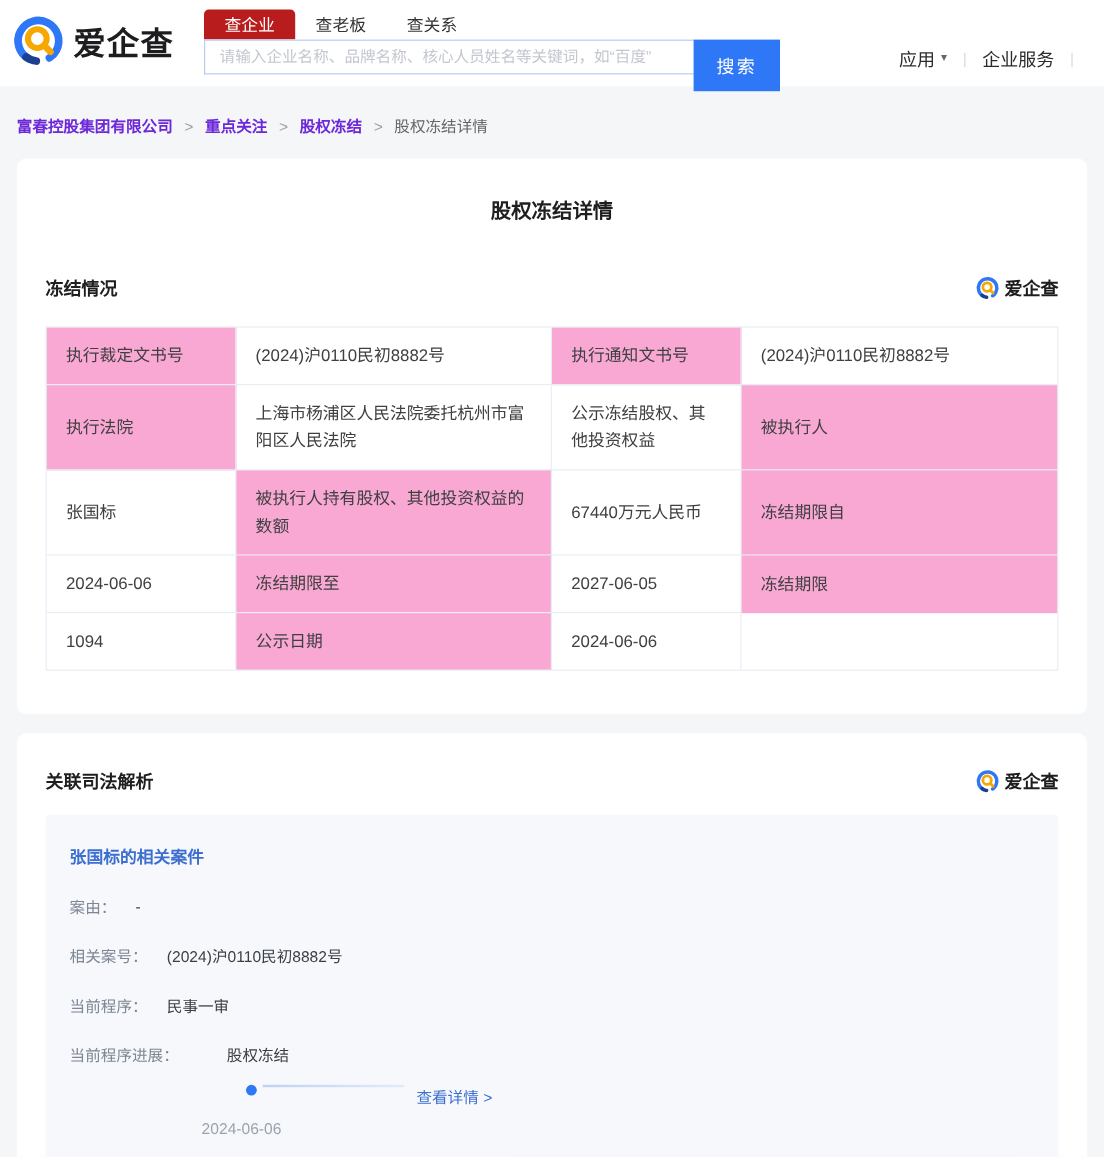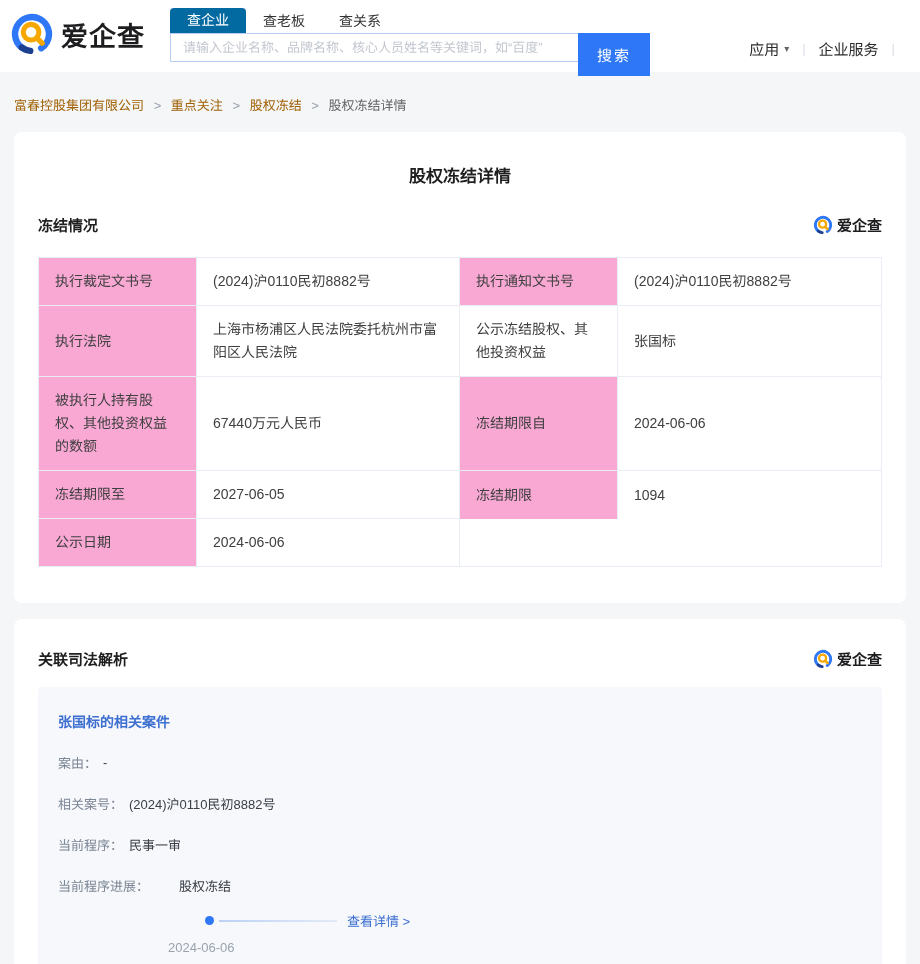--- a/index.html
+++ b/index.html
@@ -20,49 +20,49 @@
     padding:8px 10px 0 10px;
   }
   .logo { display:flex; align-items:center; gap:7px; margin-top:4px; width:152px; cursor:pointer; }
   .logo-text { font-size:27px; font-weight:700; color:#1d1d1f; letter-spacing:1px; }
   .search-block { margin-left:8px; }
   .tabs { display:flex; }
   .tab {
     font-size:14px; padding:5px 17px 4px; color:#333; cursor:pointer;
     border-radius:4px 4px 0 0; line-height:16px;
   }
-  .tab.active { background:#0369a1; color:#fff;font-family:Liberation Mono, monospace; }
+  .tab.active { background:#b91c1c; color:#fff; }
   .search-row { display:flex; }
   .search-input {
     width:408px; height:29px; border:1px solid #b9cdf3; border-right:none;
     padding:0 12px; font-size:13px; color:#333; outline:none;
     font-family:"Liberation Sans","DejaVu Sans",sans-serif;
   }
   .search-input::placeholder { color:#c3c7cf; }
   .search-btn {
     width:72px; height:43px; background:#2e77f6; color:#fff; border:none;
     font-size:15px; cursor:pointer; letter-spacing:2px;
     font-family:"Liberation Sans","DejaVu Sans",sans-serif;
   }
   .top-nav { margin-left:auto; display:flex; align-items:center; margin-top:30px; font-size:15px; color:#2b2b2b; padding-right:2px; }
   .nav-item { cursor:pointer; display:flex; align-items:center; gap:5px; }
   .caret { font-size:10px; color:#666; }
   .nav-sep { color:#d8dce2; margin:0 13px; font-size:13px; }
   
   .breadcrumb { padding:23px 14px 18px; font-size:13px; color:#666; }
-  .breadcrumb a { color:#a16207; text-decoration:none; cursor:pointer; }
+  .breadcrumb a { color:#6d28d9; text-decoration:none; cursor:pointer;font-weight:bold; }
   .crumb-sep { color:#9aa1ab; margin:0 6px; }
   
   .card {
     background:#fff; border-radius:8px; margin:0 14px;
   }
   .card.freeze { padding:30px 24px 36px; }
   .card.judicial { margin-top:16px; padding:28px 24px 16px; }
   .page-title { text-align:center; font-size:17px; font-weight:700; color:#1f1f1f; }
-  .section-head { display:flex; align-items:center; justify-content:space-between; margin-top:27px; }
+  .section-head { display:flex; align-items:center; justify-content:space-between; margin-top:42px; }
   .card.judicial .section-head { margin-top:1px; }
   .section-title { font-size:15px; font-weight:700; color:#1f1f1f; }
   .mini-logo { display:flex; align-items:center; gap:4px; }
   .mini-logo .logo-text { font-size:15px; font-weight:700; letter-spacing:0; }
   
   .frz-table {
     margin-top:22px;
     display:grid;
     grid-template-columns:158px 1fr 158px 1fr;
     border:1px solid #e9eef4;
@@ -79,25 +79,25 @@
   .cell.lbl { background:#f9a8d4; }
   .frz-table .cell:nth-last-child(-n+4) { border-bottom:none; }
   
   .panel {
     margin-top:18px;
     background:#f6f8fc;
     border-radius:4px;
     padding:24px 20px 46px;
   }
   .case-link { font-size:14px; font-weight:700; color:#3d6fd0; text-decoration:none; cursor:pointer; display:inline-block; }
-  .field { margin-top:22px; font-size:13px; display:flex; align-items:center; }
+  .field { margin-top:22px; font-size:13px; display:flex; align-items:center;gap:10px; }
   .field .f-label { color:#7d8694; }
   .field .f-value { color:#3a3f45; margin-left:6px; }
   .field.progress .f-value { margin-left:30px; }
-  .timeline-row { display:flex; align-items:center; margin:16px 0 0 147px; }
+  .timeline-row { display:flex; align-items:flex-start; margin:16px 0 0 147px; }
   .tl-dot { width:9px; height:9px; border-radius:50%; background:#2e77f6; flex:none; }
   .tl-line { width:118px; height:2px; background:linear-gradient(to right,#bdd2f3,#e2eaf8); margin-left:5px; }
   .tl-link { font-size:13px; color:#3d6fd0; text-decoration:none; margin-left:10px; cursor:pointer; }
   .tl-date { margin:10px 0 0 110px; font-size:13px; color:#9aa3ad; }
 </style>
 </head>
 <body>
 
 <div class="header">
   <div class="logo">
@@ -164,20 +164,21 @@
   <div class="frz-table">
     <div class="cell lbl">执行裁定文书号</div>
     <div class="cell">(2024)沪0110民初8882号</div>
     <div class="cell lbl">执行通知文书号</div>
     <div class="cell">(2024)沪0110民初8882号</div>
 
     <div class="cell lbl">执行法院</div>
     <div class="cell">上海市杨浦区人民法院委托杭州市富阳区人民法院</div>
     <div class="cell">公示冻结股权、其他投资权益</div>
 
+    <div class="cell lbl">被执行人</div>
     <div class="cell">张国标</div>
     <div class="cell lbl">被执行人持有股权、其他投资权益的数额</div>
     <div class="cell">67440万元人民币</div>
 
     <div class="cell lbl">冻结期限自</div>
     <div class="cell">2024-06-06</div>
     <div class="cell lbl">冻结期限至</div>
     <div class="cell">2027-06-05</div>
 
     <div class="cell lbl">冻结期限</div>

